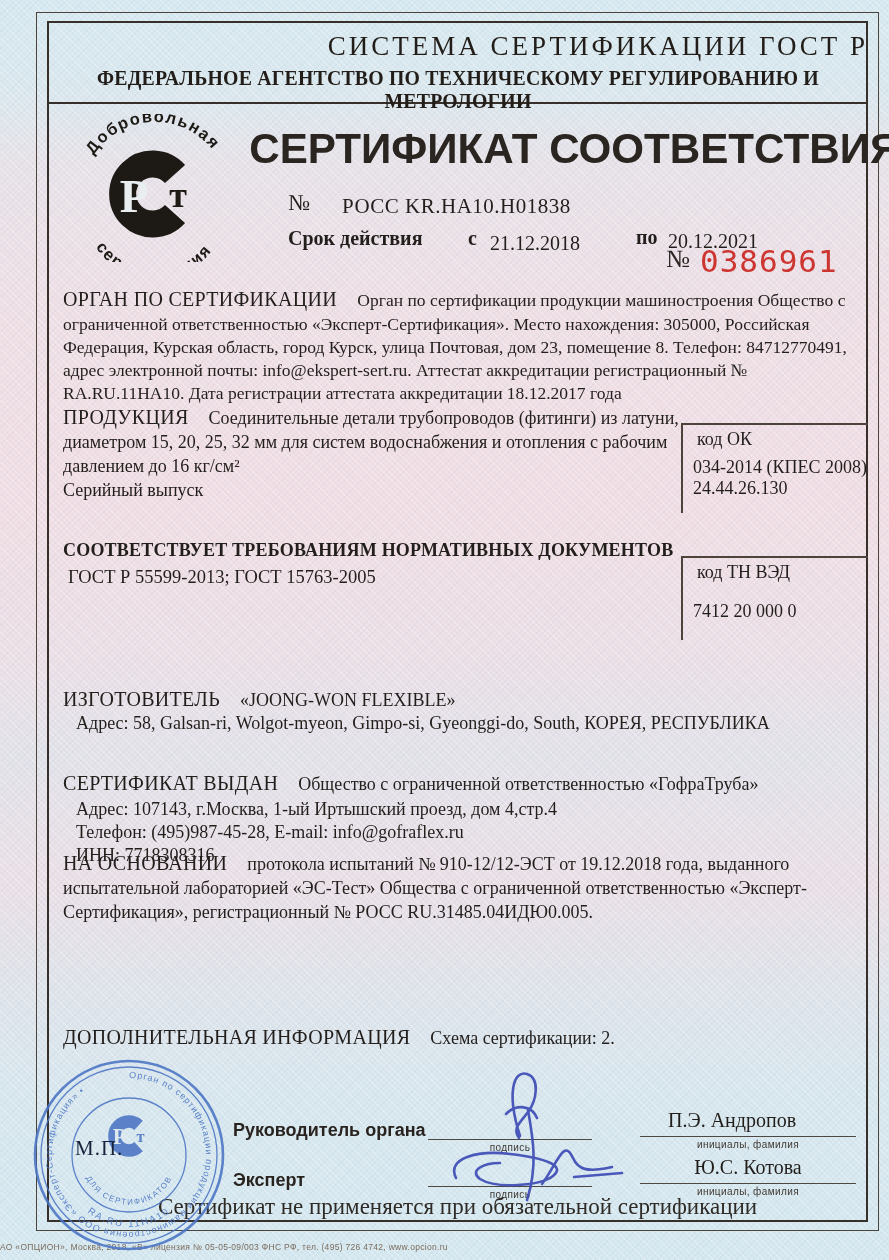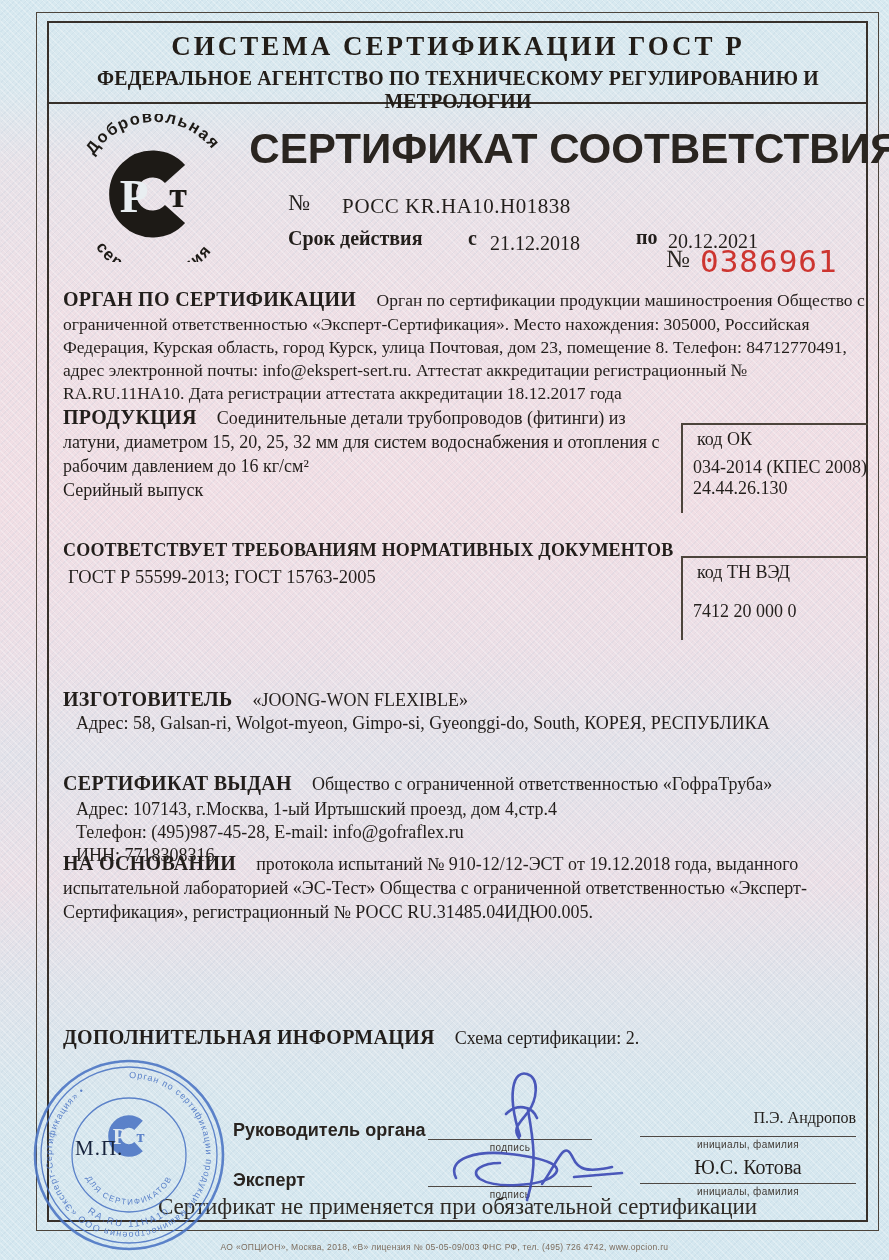--- a/index.html
+++ b/index.html
@@ -24,37 +24,37 @@
   }
 
   .frame-outer { position:absolute; left:36px; top:12px; width:843px; height:1219px; border:1.6px solid #4c443b; }
   .frame-inner { position:absolute; left:47px; top:21px; width:821px; height:1201px; border:2px solid #37302a; }
   .header-sep  { position:absolute; left:48px; top:102px; width:819px; border-bottom:2px solid #37302a; }
 
   .abs { position:absolute; }
   .serif { font-family:"Liberation Serif", serif; color:#221e1b; }
   .sans  { font-family:"Liberation Sans", sans-serif; }
 
-  .hdr1 { left:48px; top:31px; width:820px; text-align:center; font-weight:bold; font-size:27px; letter-spacing:3px; color:#221d18; }
+  .hdr1 { left:48px; top:31px; width:820px; text-align:right; font-weight:normal; font-size:27px; letter-spacing:3px; color:#221d18; }
   .hdr2 { left:48px; top:67px; width:820px; text-align:center; font-weight:bold; font-size:20px; letter-spacing:.2px; color:#221d18; transform:scaleX(.99); }
 
   .doc-title { left:243px; top:124px; width:625px; text-align:center; font-family:"Liberation Sans", sans-serif; font-weight:bold; font-size:43px; letter-spacing:0; color:#2a2520; transform:scaleX(.98); white-space:nowrap; }
 
   .no-label   { left:288px; top:190px; font-size:23px; }
   .no-value   { left:342px; top:194px; font-size:21px; letter-spacing:.5px; }
   .val-label  { left:288px; top:227px; font-size:20px; font-weight:bold; }
   .val-c      { left:468px; top:227px; font-size:20px; font-weight:bold; }
   .val-from   { left:490px; top:232px; font-size:20px; }
   .val-po     { left:636px; top:226px; font-size:20px; font-weight:bold; }
   .val-to     { left:668px; top:230px; font-size:20px; }
   .blank-no   { left:666px; top:245px; font-size:25px; color:#2a2622; }
   .blank-num  { left:700px; top:243px; font-family:"DejaVu Sans Mono", monospace; font-size:31px; letter-spacing:1px; }
 
   .sec { line-height:1.33; }
-  .sec-label { font-weight:bold; font-size:20px; letter-spacing:.3px; margin-right:16px; }
+  .sec-label { font-weight:normal; font-size:20px; letter-spacing:.3px; margin-right:16px; }
   .sec-text  { font-size:18px; }
   .sec-org   { left:63px; top:286px; width:802px; font-size:17.5px; }
   .sec-prod  { left:63px; top:404px; width:620px; }
   .prod-serial { left:63px; top:480px; font-size:18px; }
 
   .code-box { position:absolute; border-top:2px solid #4c443b; border-left:2px solid #4c443b; padding:4px 0 0 14px; }
   .code-box .cb-label { font-size:18px; }
   .code-box .cb-line  { font-size:18px; line-height:1.15; margin-left:-4px; }
   .box-ok  { left:681px; top:423px; width:187px; height:90px; }
   .box-ok .cb-label { margin-bottom:7px; }
@@ -83,25 +83,25 @@
   .line-sig2  { left:428px; top:1186px; width:164px; }
   .line-name1 { left:640px; top:1136px; width:216px; }
   .line-name2 { left:640px; top:1183px; width:216px; }
 
   .caption { position:absolute; font-family:"Liberation Sans", sans-serif; font-size:10px; color:#403a34; letter-spacing:.4px; text-align:center; }
   .cap-sig1  { left:428px; top:1142px; width:164px; }
   .cap-sig2  { left:428px; top:1189px; width:164px; }
   .cap-name1 { left:640px; top:1139px; width:216px; }
   .cap-name2 { left:640px; top:1186px; width:216px; }
 
-  .name1 { left:640px; top:1109px; width:216px; text-align:right; font-size:16px; }
+  .name1 { left:668px; top:1109px; width:216px; text-align:left; font-size:20px; }
   .name2 { left:640px; top:1156px; width:216px; text-align:center; font-size:20px; }
 
   .notice { left:48px; top:1194px; width:819px; text-align:center; font-size:23px; color:#2e2a25; }
-  .fine-print { left:0; top:1242px; width:889px; text-align:center; font-size:8.5px; color:#7c6c5d; letter-spacing:.3px; }
+  .fine-print { left:0; top:1242px; width:889px; text-align:left; font-size:8.5px; color:#7c6c5d; letter-spacing:.3px; }
 
   .logo-svg  { left:70px; top:114px; z-index:3; }
   .stamp-svg { left:24px; top:1054px; z-index:5; }
   .sig-svg   { left:424px; top:1066px; z-index:5; }
 </style>
 </head>
 <body>
 
 <div class="page">
 

